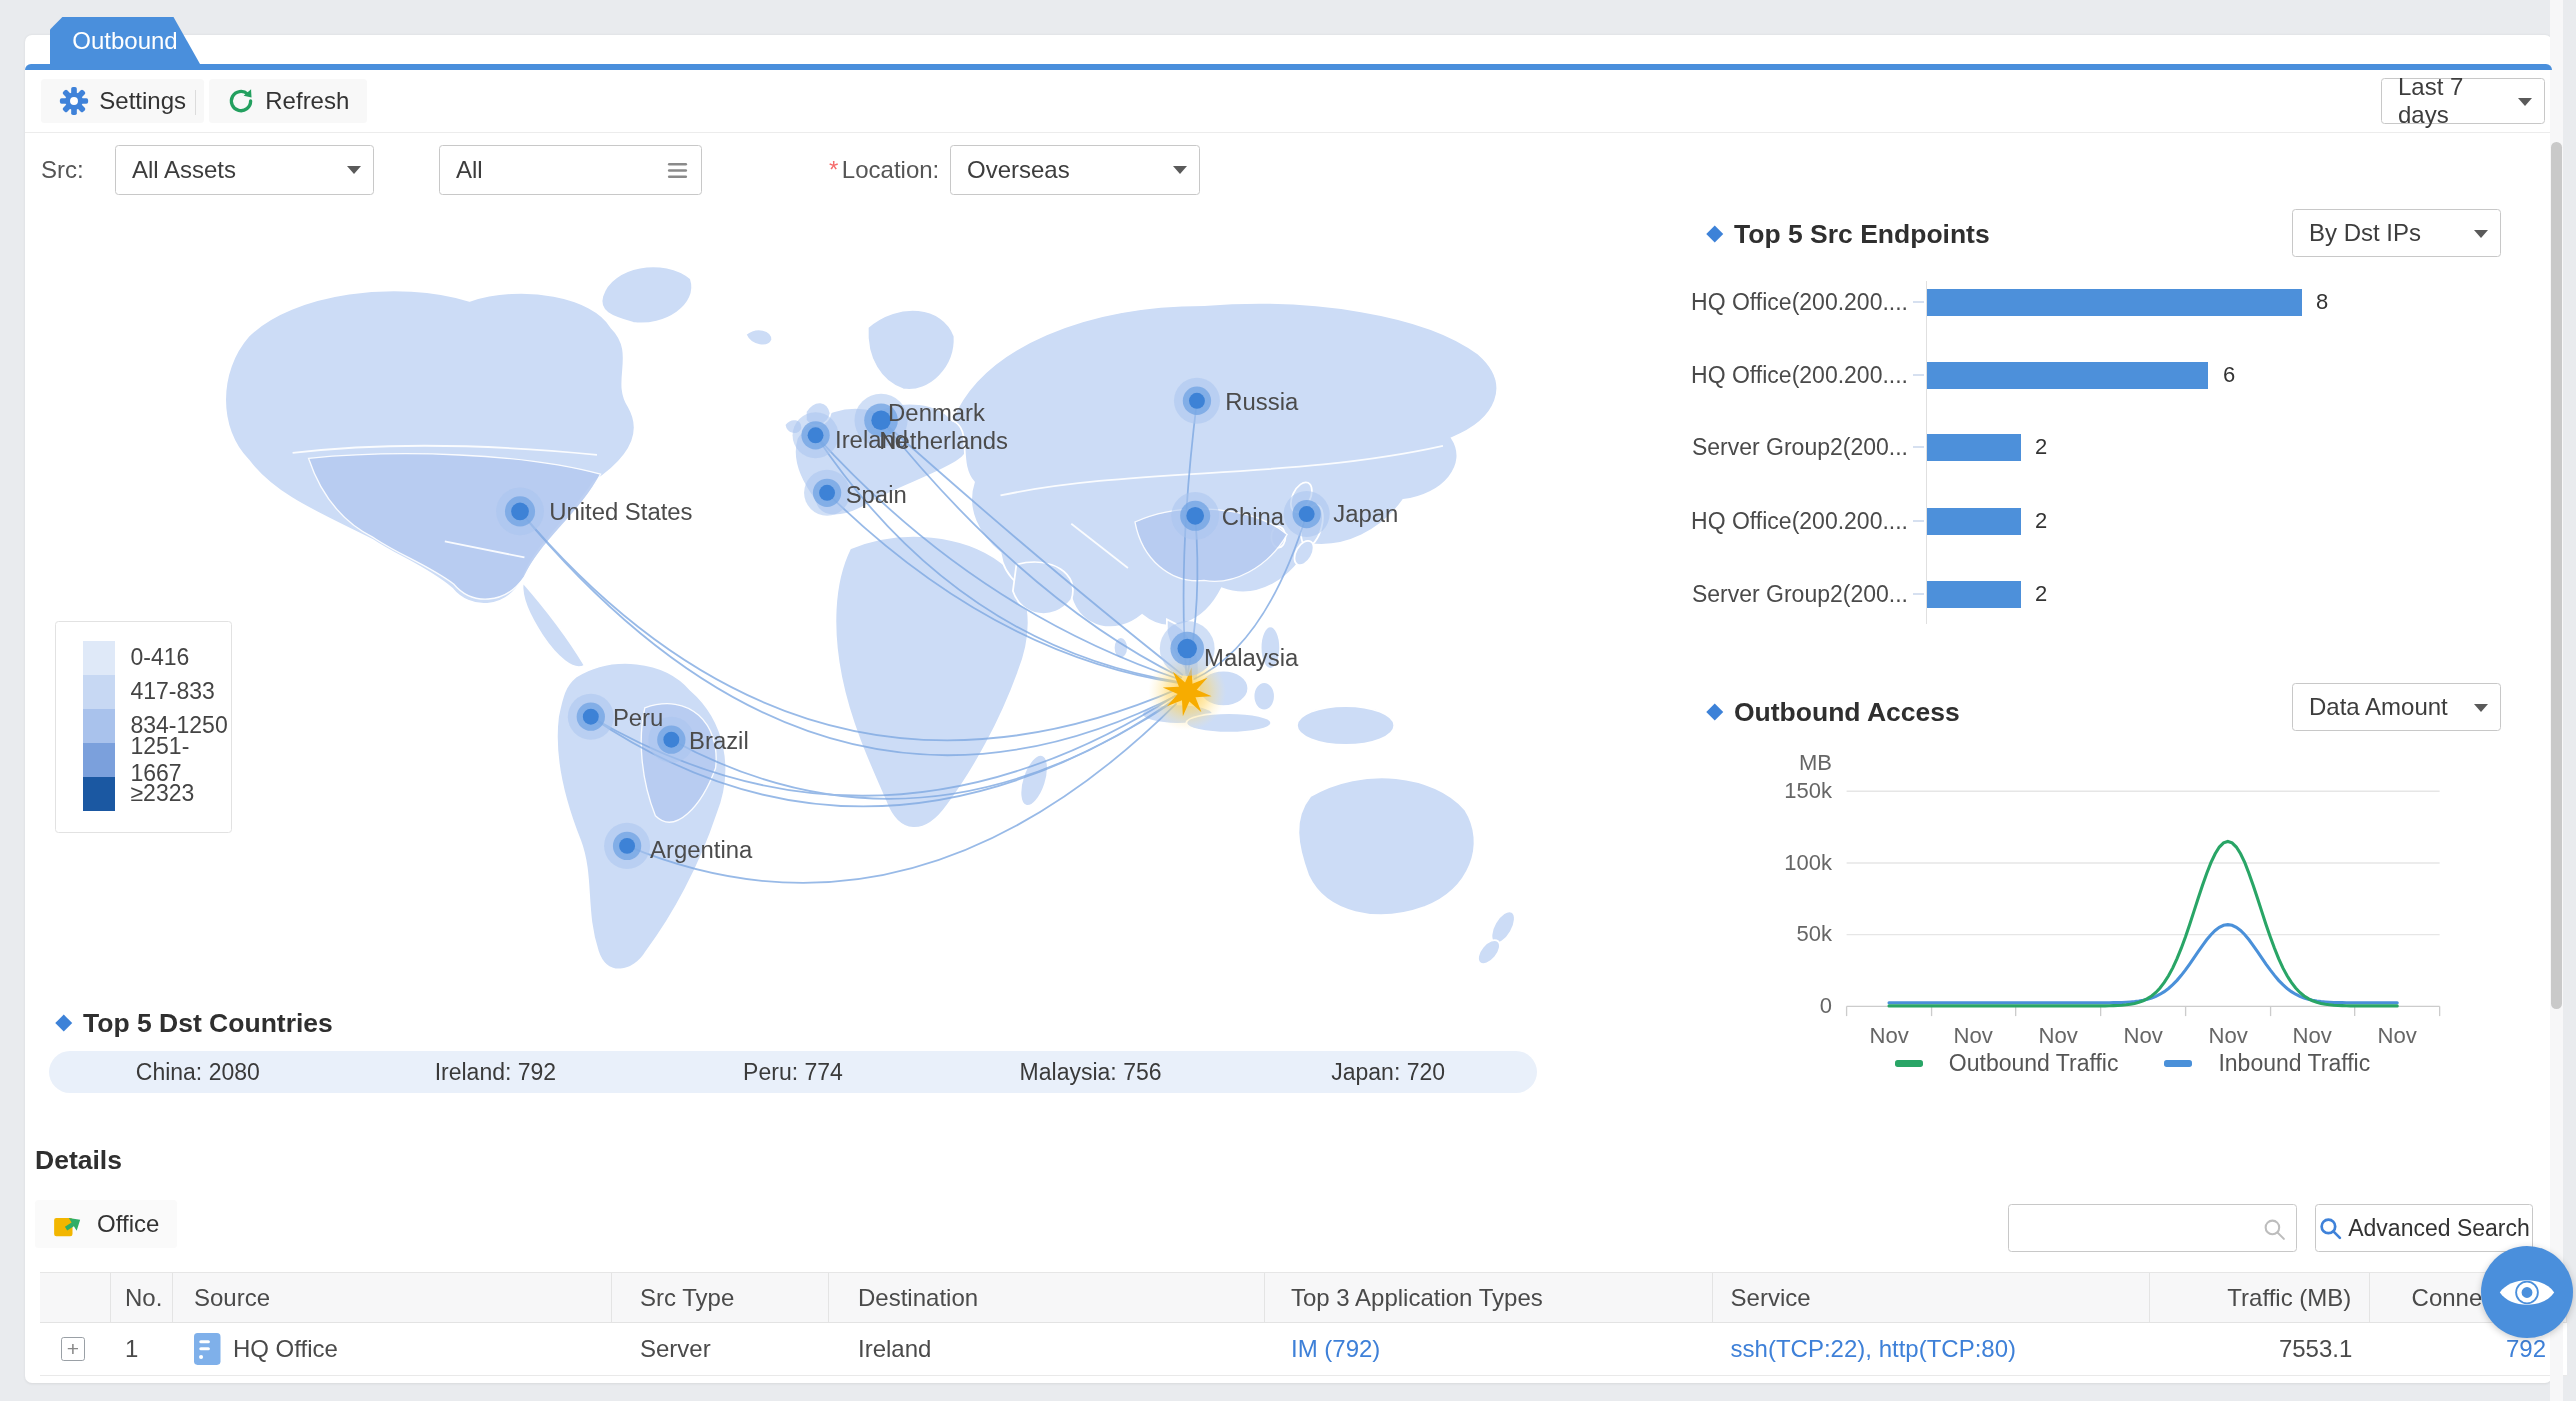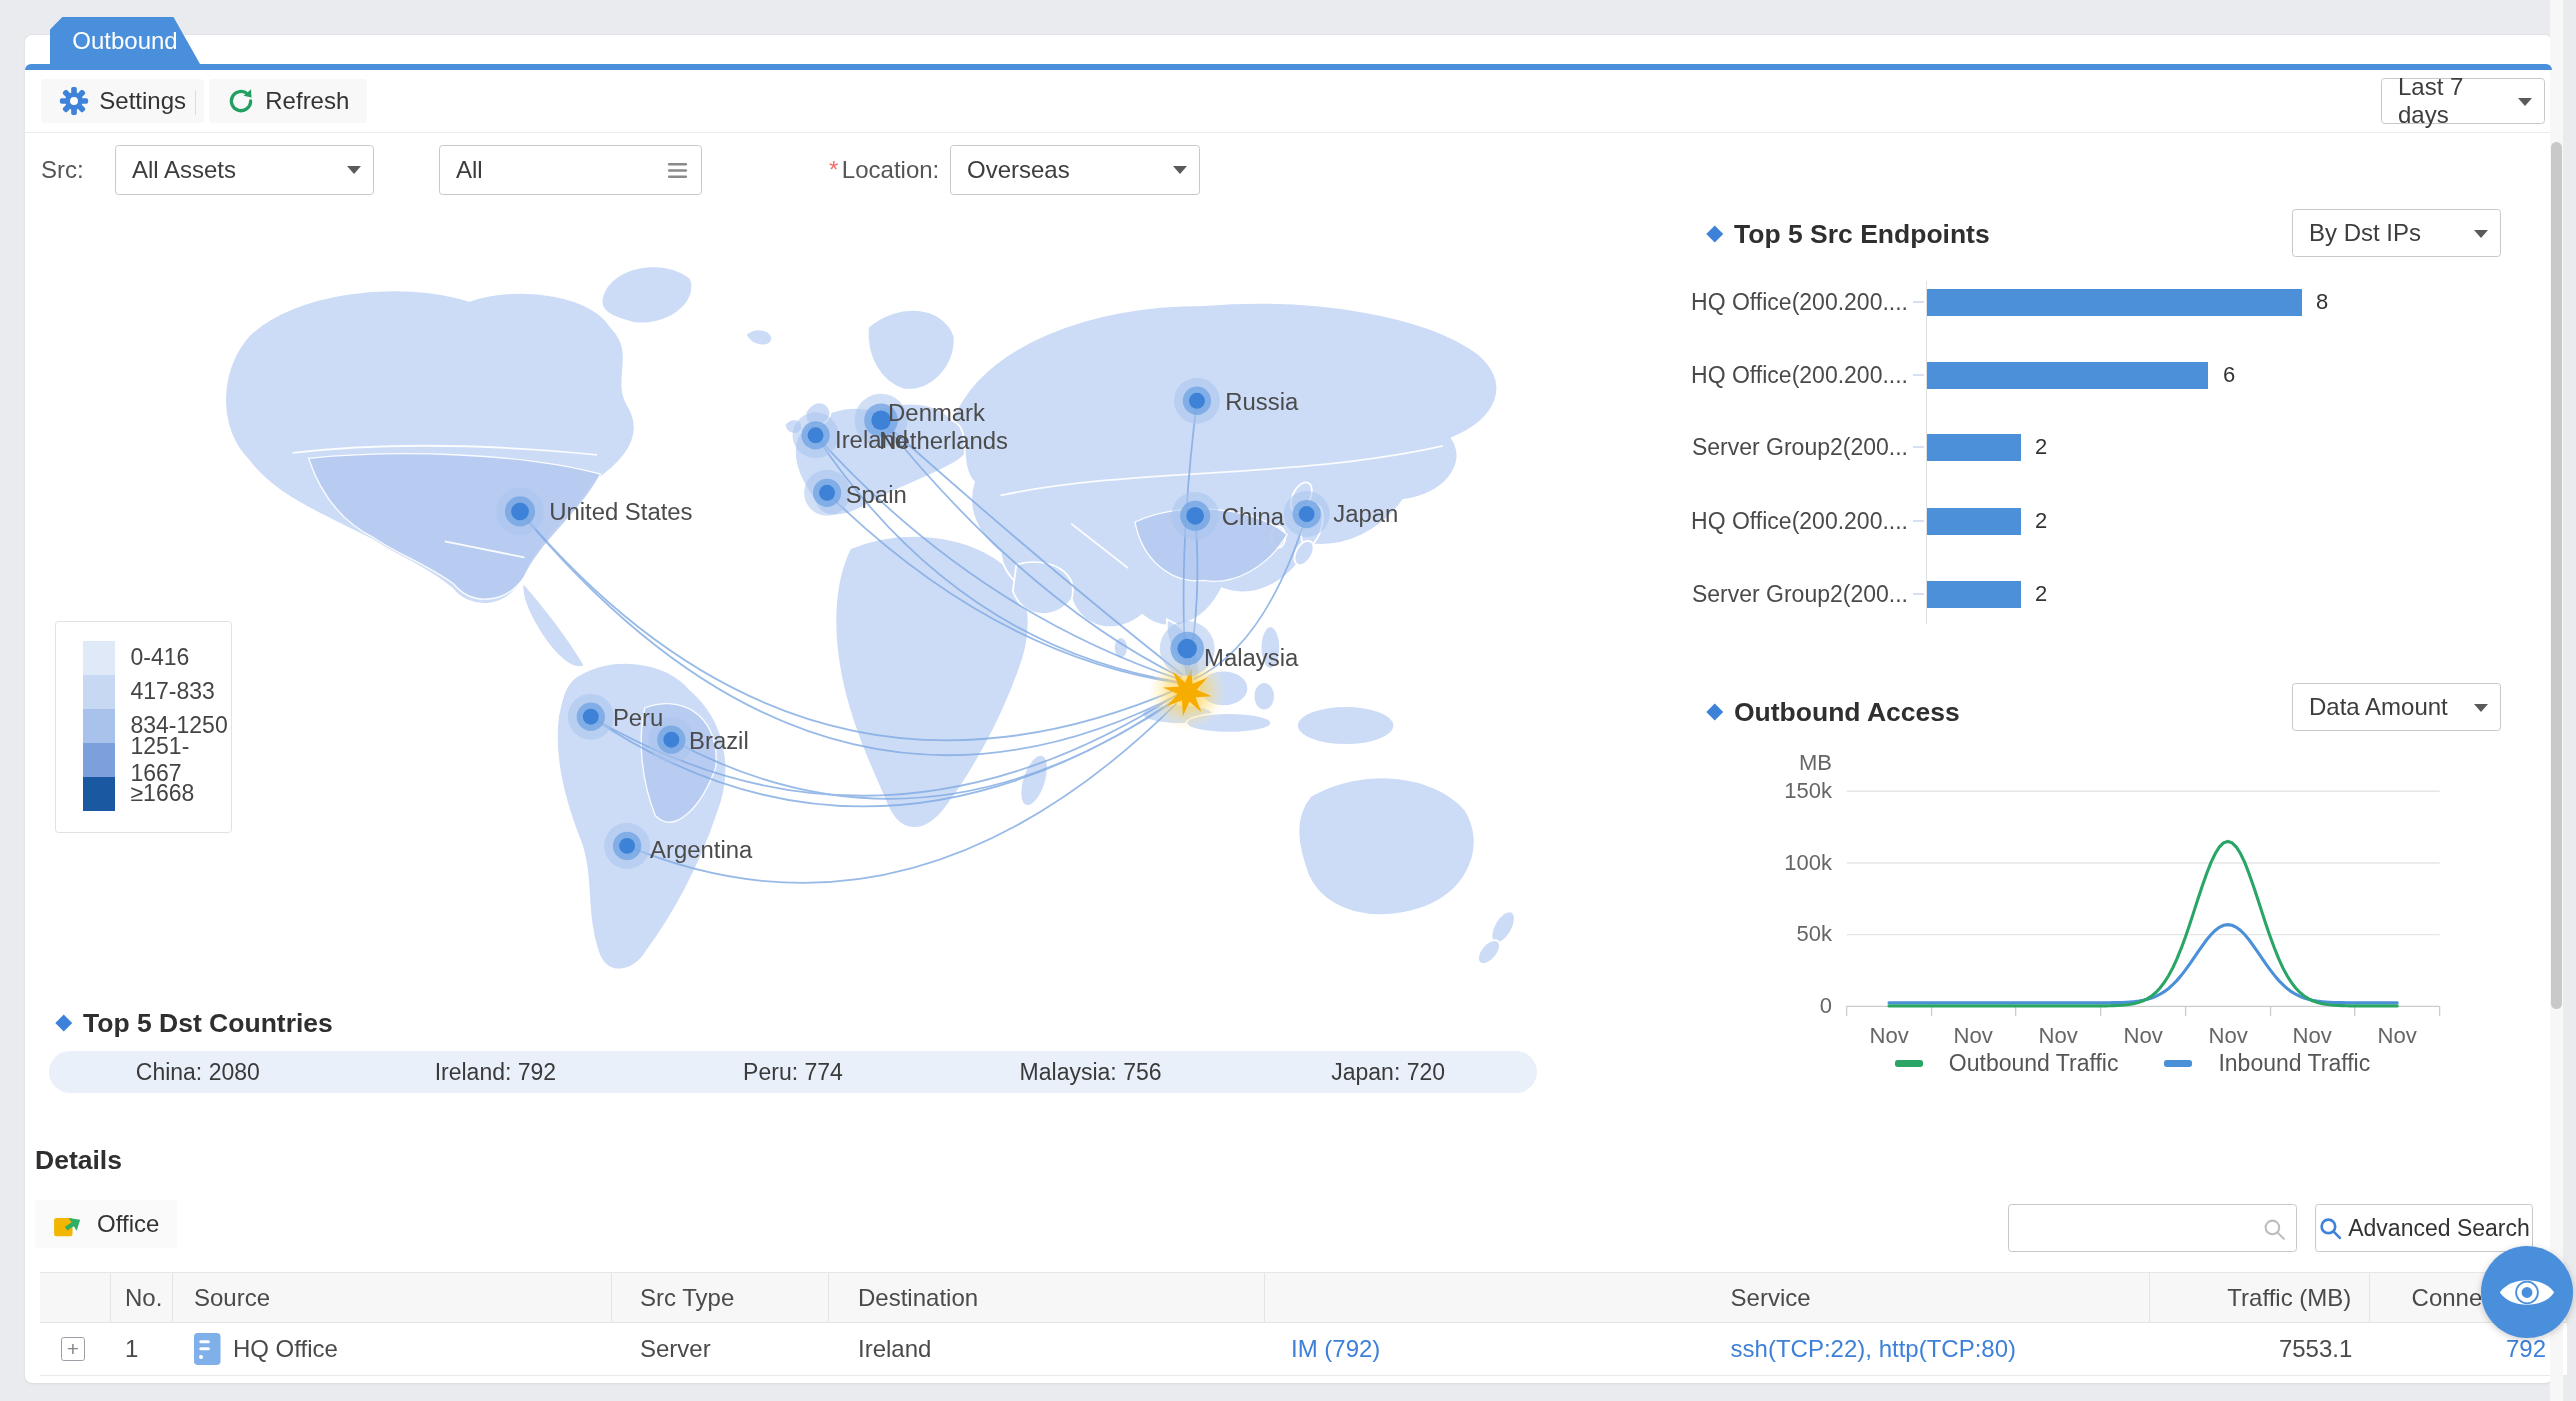--- a/index.html
+++ b/index.html
@@ -305,21 +305,21 @@
   <div class="lg-row">
       <div class="lg-swatch" style="background: rgb(169, 194, 236);"></div>
       <span class="lg-text">834-1250</span>
     </div>
   <div class="lg-row">
       <div class="lg-swatch" style="background: rgb(123, 160, 220);"></div>
       <span class="lg-text">1251-1667</span>
     </div>
   <div class="lg-row">
       <div class="lg-swatch" style="background: rgb(27, 88, 162);"></div>
-      <span class="lg-text">≥1668</span>
+      <span class="lg-text">≥2323</span>
     </div>
 </div>
 
 <div class="abs diamond" style="left:1709px; top:228px;"></div>
 <div class="abs panel-title" style="left:1734px; top:219px;">Top 5 Src Endpoints</div>
 <div class="abs sel" style="left:2292px; top:209px; width:209px; height:48px;">
   <span>By Dst IPs</span>
   <span class="caret"></span>
 </div>
 <div class="abs bar-axis"></div>
@@ -438,20 +438,21 @@
   <span>Advanced Search</span>
 </div>
 
 <div class="abs table">
   <div class="thead">
     <div class="cell c-expand"></div>
     <div class="cell c-no">No.</div>
     <div class="cell c-source">Source</div>
     <div class="cell c-srctype">Src Type</div>
     <div class="cell c-dest">Destination</div>
+    <div class="cell c-top3">Top 3 Application Types</div>
     <div class="cell c-service">Service</div>
     <div class="cell c-traffic">Traffic (MB)</div>
     <div class="cell c-conn">Connections</div>
   </div>
   <div class="trow">
     <div class="cell c-expand">
         <div class="expand-box">+</div>
       </div>
     <div class="cell c-no">1</div>
     <div class="cell c-source">

